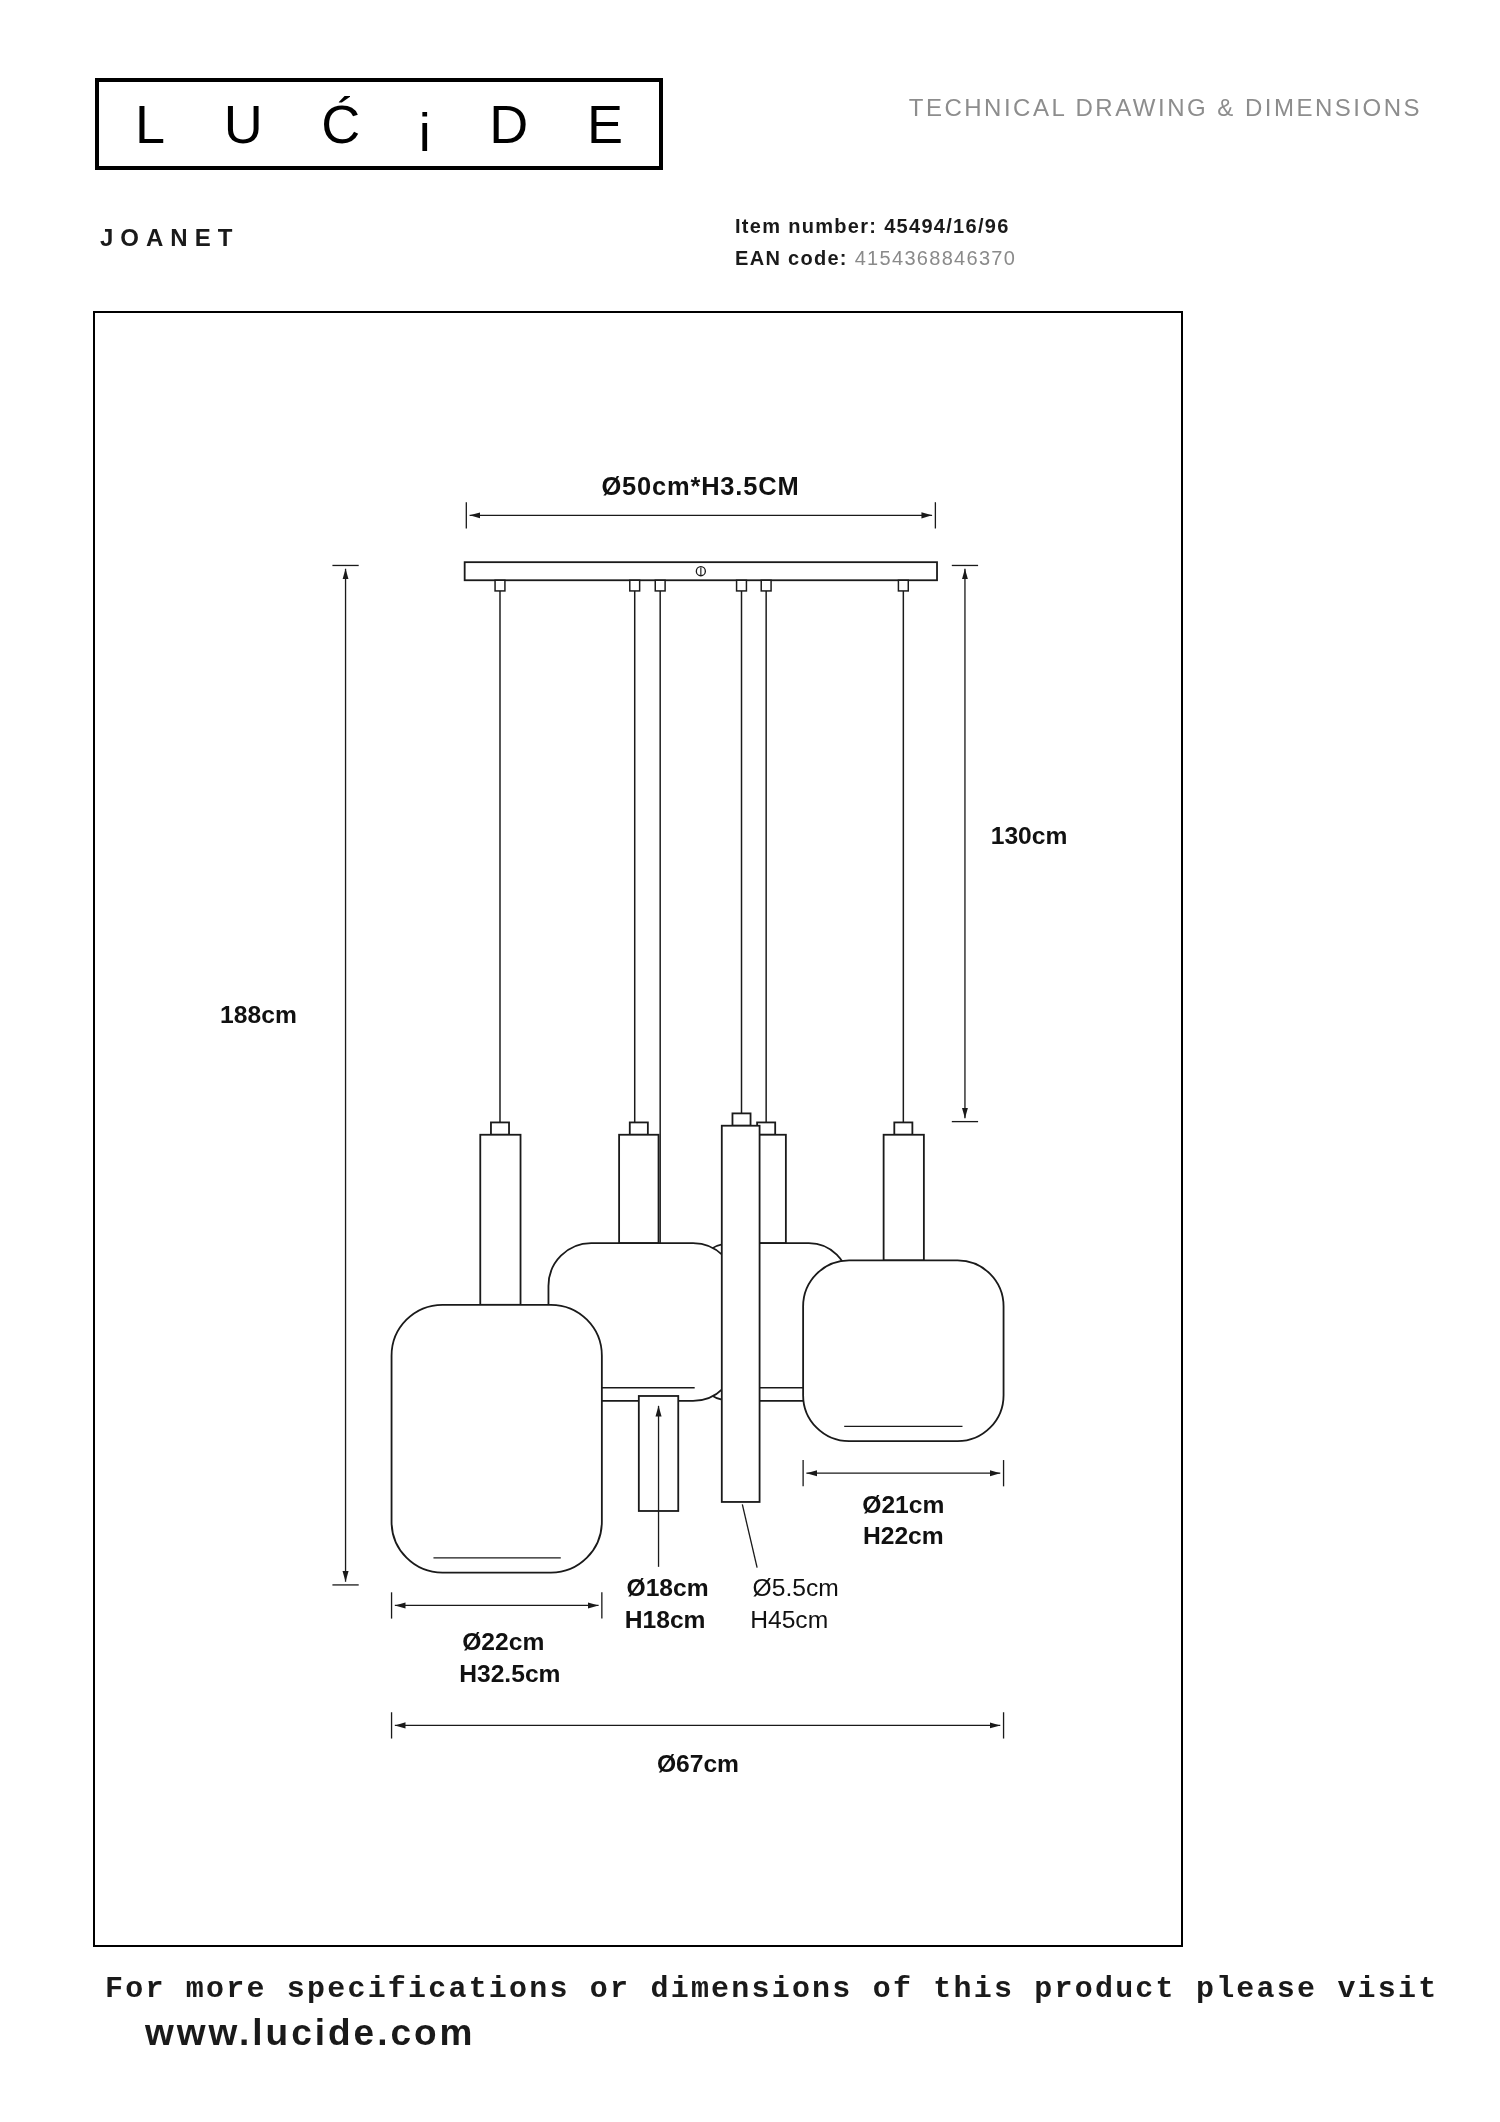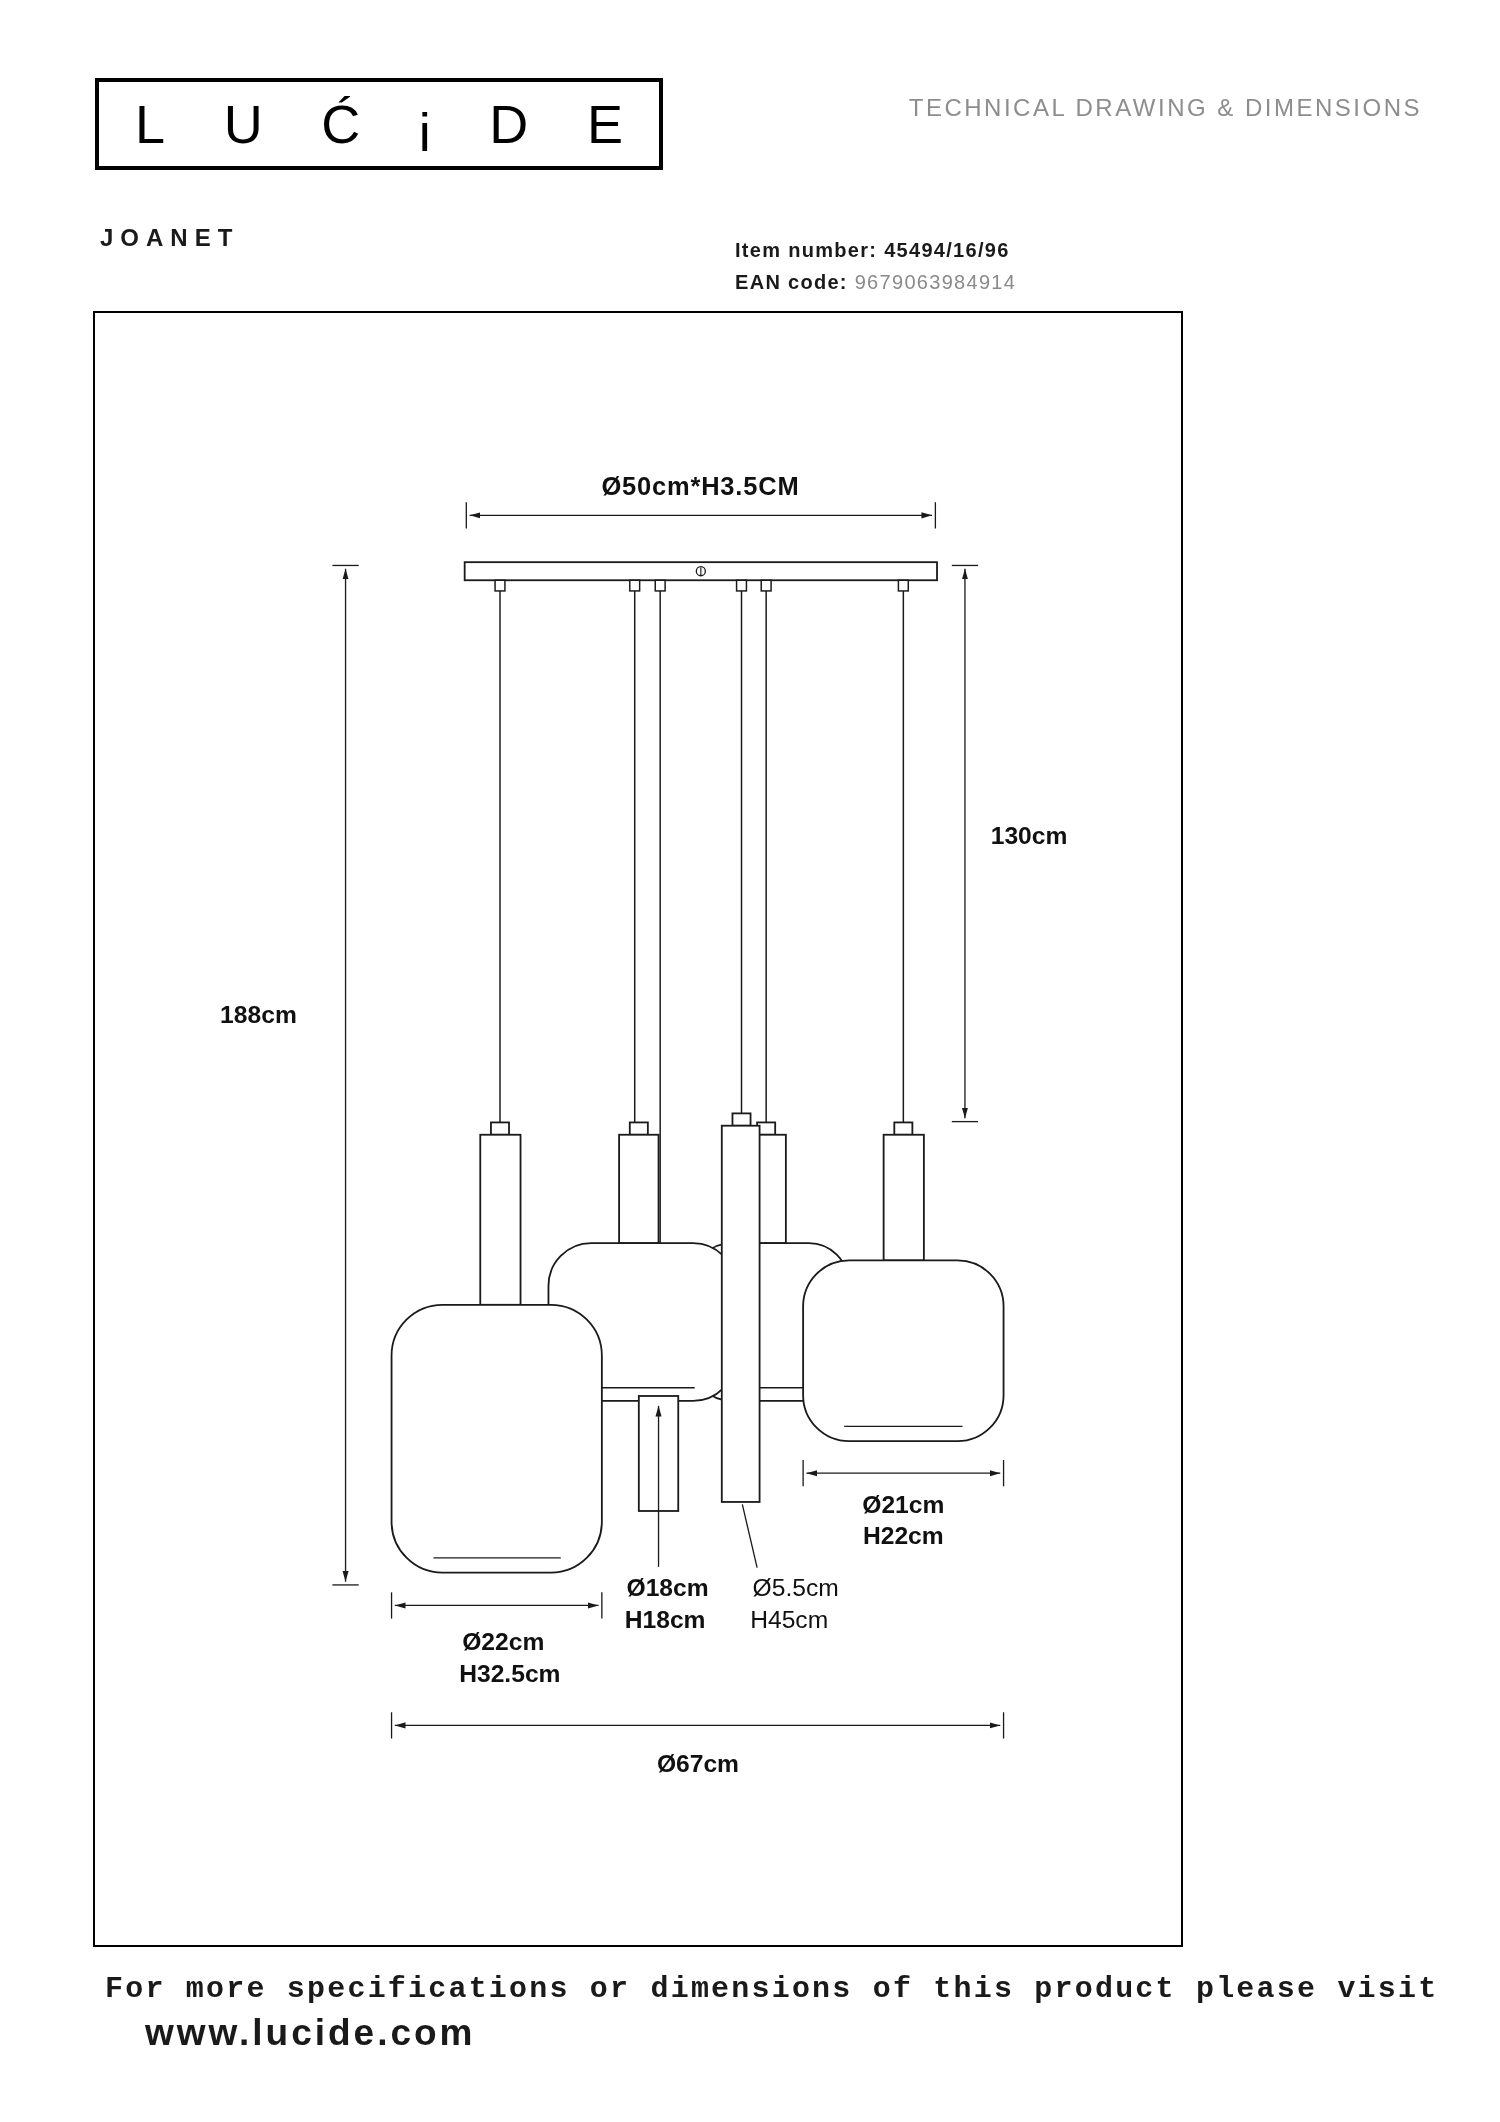--- a/index.html
+++ b/index.html
@@ -20,21 +20,21 @@
   .logo-letter { font-size:54px; font-weight:400; color:#000; line-height:1; }
   .logo-i { transform:translateY(8px); }
   .tagline {
     position:absolute; right:78px; top:94px; font-size:24px;
     letter-spacing:2.5px; color:#8d8d8d; font-weight:400; white-space:nowrap;
   }
   .product-name {
     position:absolute; left:100px; top:224px; font-size:24px;
     font-weight:700; letter-spacing:7px;
   }
-  .codes { position:absolute; left:735px; top:234px; font-size:20px;
+  .codes { position:absolute; left:735px; top:210px; font-size:20px;
     letter-spacing:1.3px; line-height:1.6; }
   .codes .bold { font-weight:700; }
   .codes .gray { color:#8a8a8a; font-weight:400; }
 
   
   .drawing-box {
     position:absolute; left:93px; top:311px; width:1090px; height:1636px;
     border:2.5px solid #000; background:#fff;
   }
   .drawing-box svg { width:100%; height:100%; display:block; }
@@ -75,21 +75,21 @@
 
   <div class="product-name">JOANET</div>
 
   <div class="codes">
     <div>
       <span class="bold">Item number:</span>
       <span class="bold">45494/16/96</span>
     </div>
     <div>
       <span class="bold">EAN code:</span>
-      <span class="gray">9679063984914</span>
+      <span class="gray">4154368846370</span>
     </div>
   </div>
 
   <div class="drawing-box">
     <svg viewBox="93 311 1322 1636" preserveAspectRatio="xMidYMid meet">
       <defs>
         <marker id="ah" viewBox="0 0 14 9" markerWidth="14" markerHeight="9" refX="13" refY="4.5" orient="auto-start-reverse" markerUnits="userSpaceOnUse">
           <path d="M0,0.8 L13,4.5 L0,8.2 Z" fill="#1a1a1a"></path>
         </marker>
       </defs>

